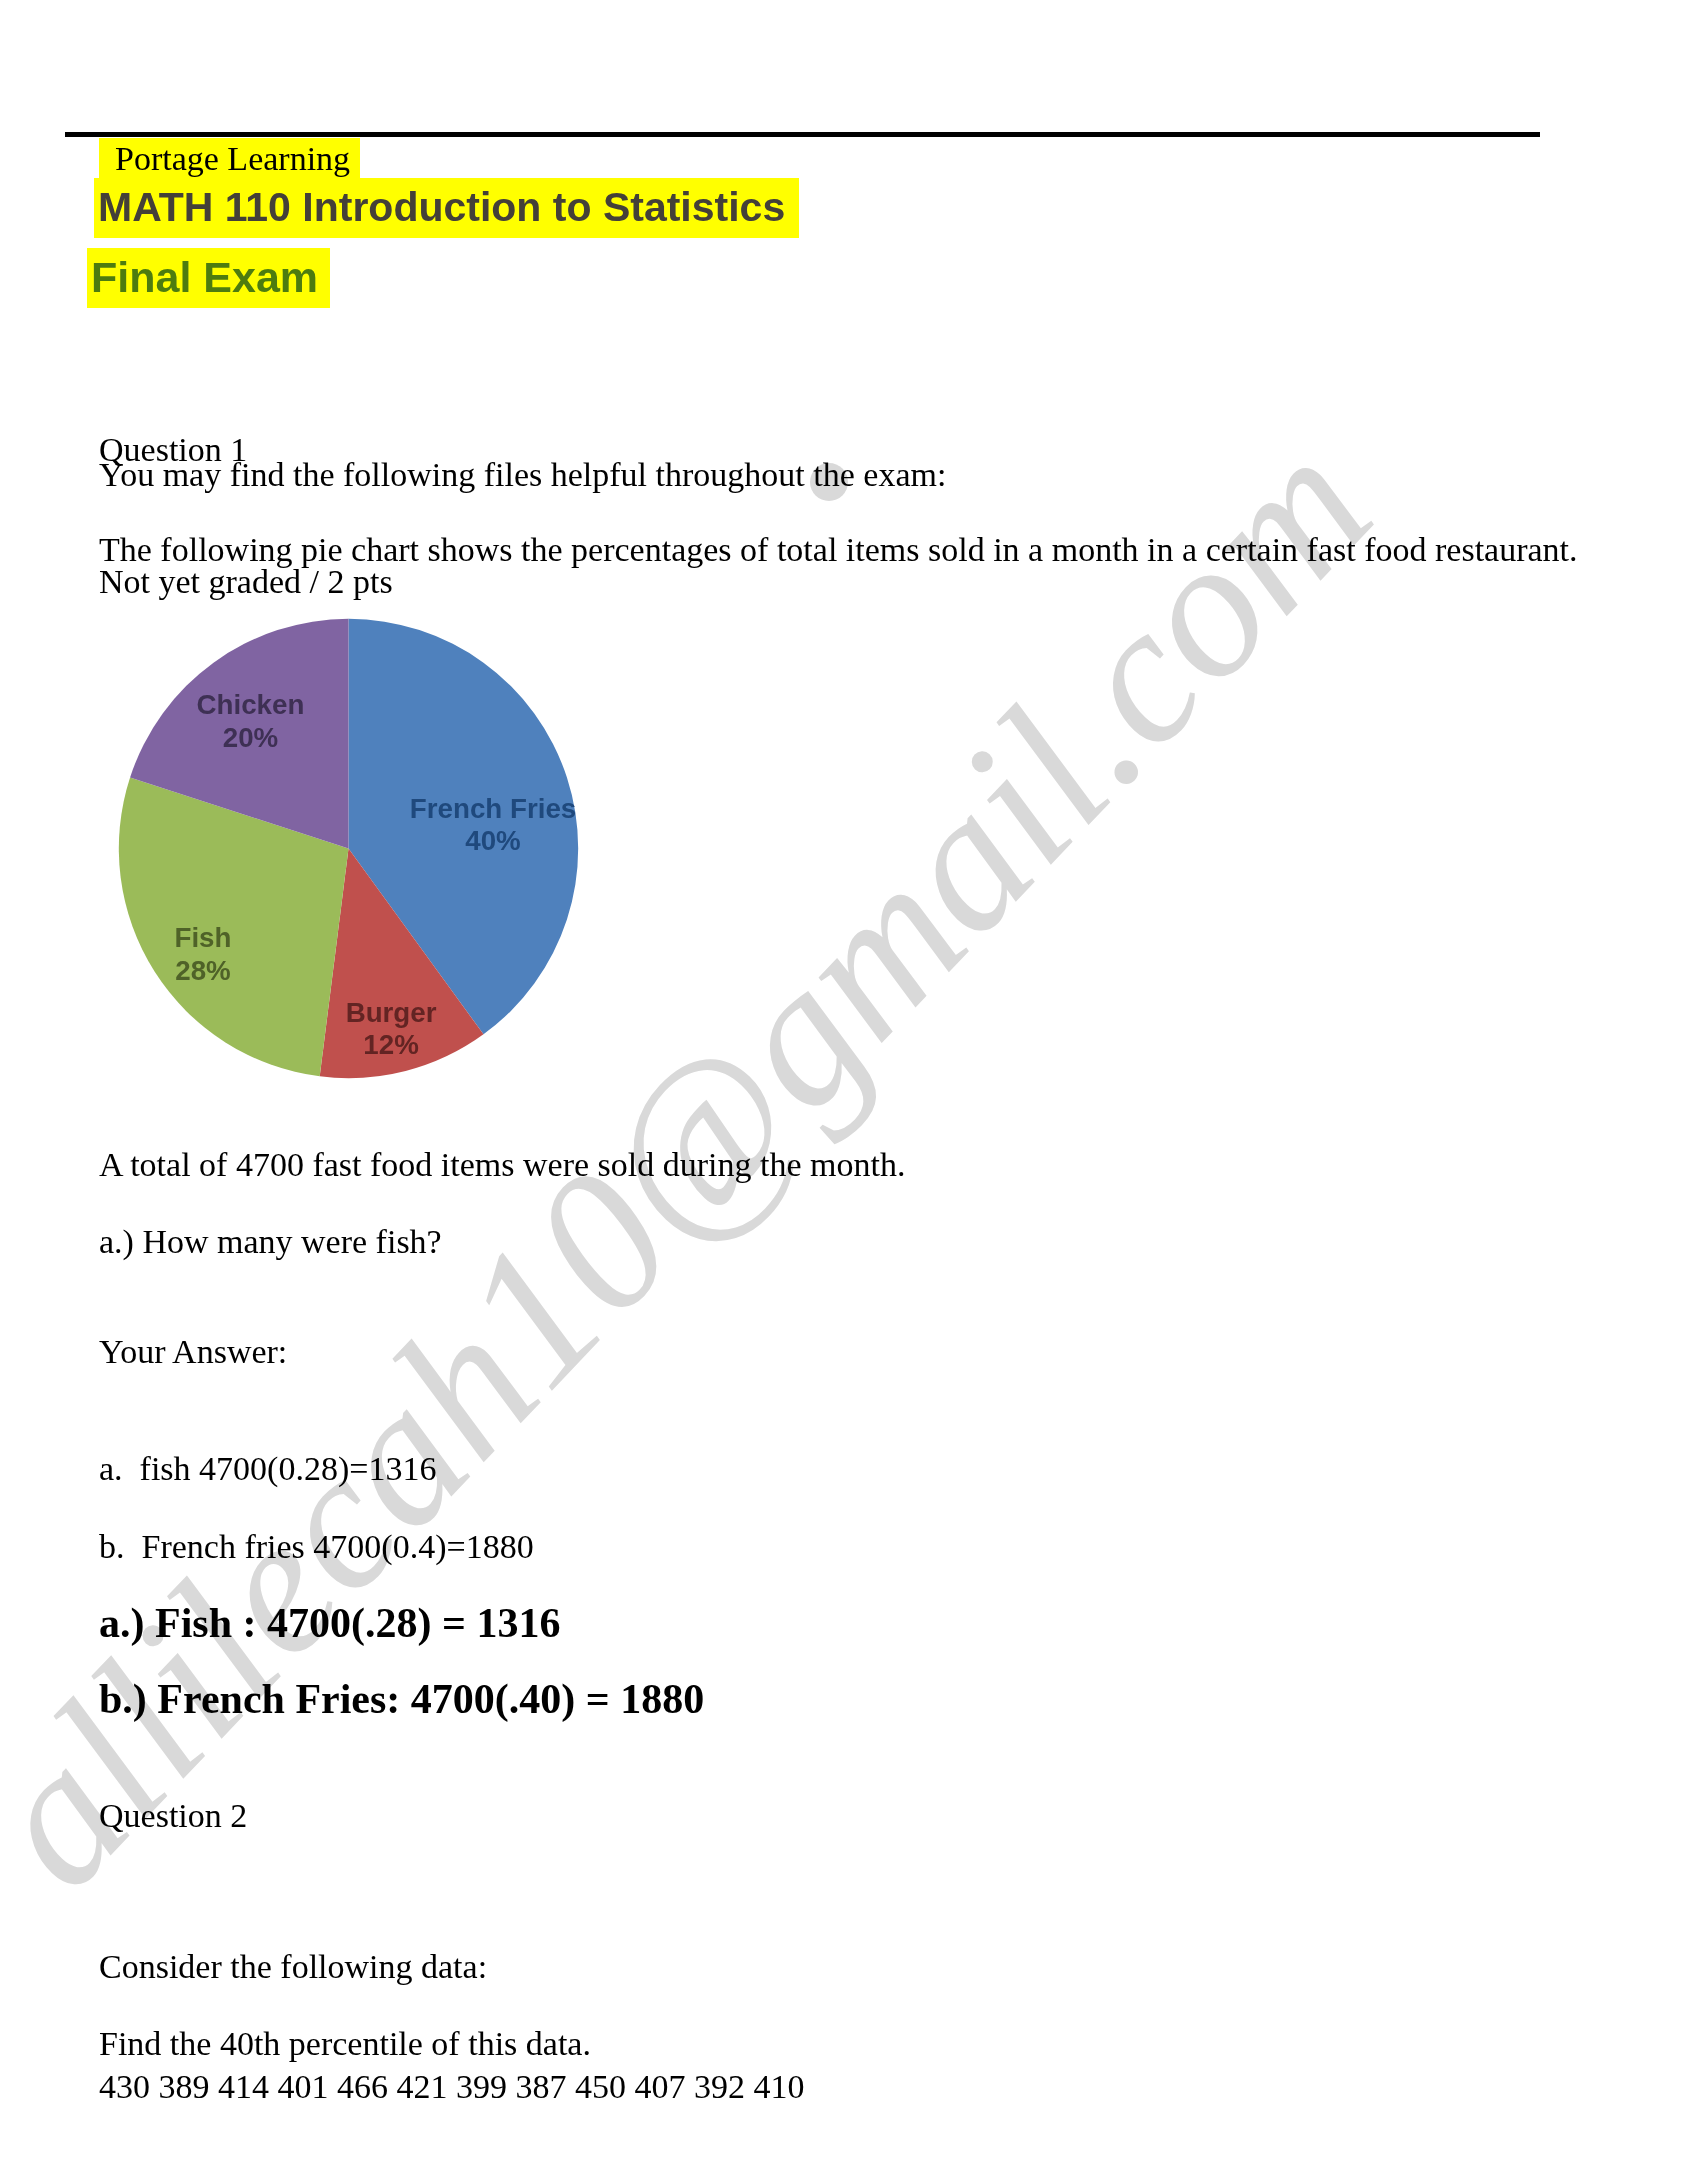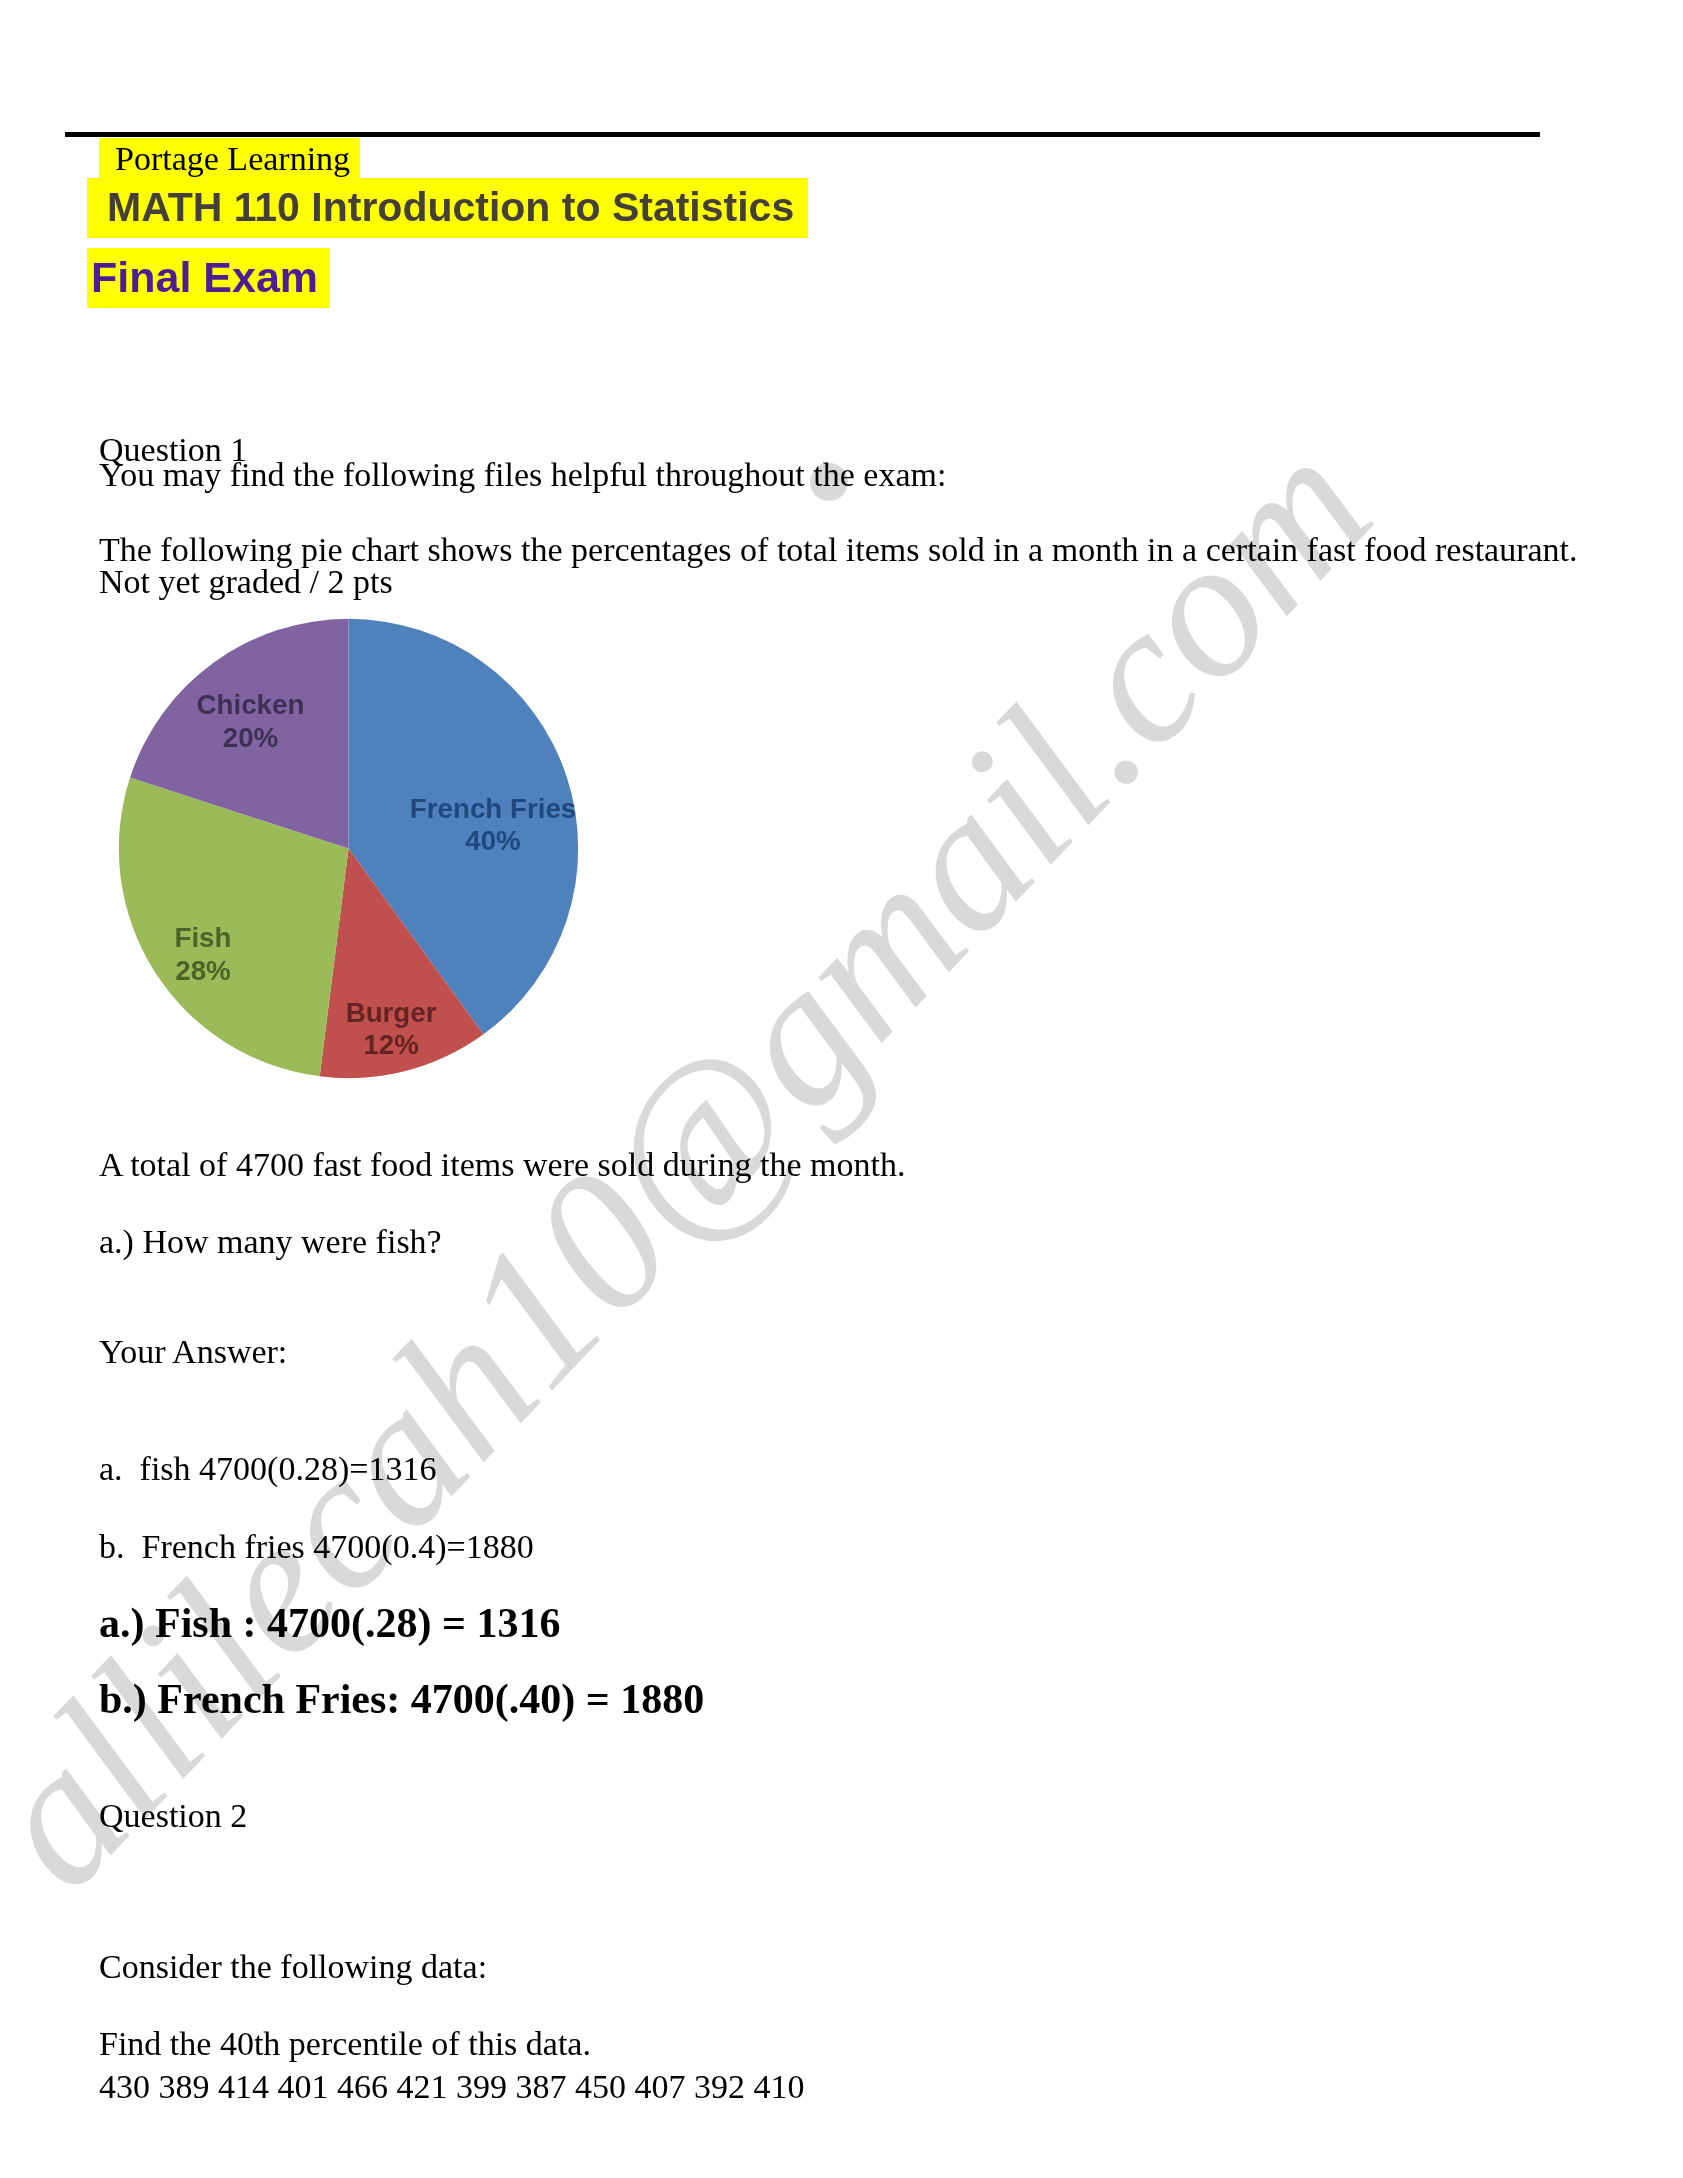--- a/index.html
+++ b/index.html
@@ -12,23 +12,23 @@
              transform:rotate(-46.5deg);transform-origin:left bottom;user-select:none;}
   .watermark-dot{position:absolute;left:810px;top:463px;width:38px;height:38px;border-radius:50%;
                  background:#D9D9D9;z-index:0;}
   
   .top-rule{position:absolute;left:65px;top:132px;width:1475px;height:5px;background:#000;}
   .hl{background:#FFFF00;}
   .brand{position:absolute;left:99px;top:140px;font-size:34px;}
   .brand .hl{padding:2px 10px 4px 16px;}
   .course{position:absolute;left:87px;top:184px;font-family:"Liberation Sans", sans-serif;
           font-weight:bold;font-size:41px;color:#444038;}
-  .course .hl{padding:6px 14px 8px 20px;}
+  .course .hl{padding:6px 14px 8px 4px;margin-left:7px;}
   .exam{position:absolute;left:87px;top:253px;font-family:"Liberation Sans", sans-serif;
-        font-weight:bold;font-size:43px;color:#4c1d95;}
+        font-weight:bold;font-size:43px;color:#4d7c0f;}
   .exam .hl{padding:5px 12px 7px 4px;}
   
   .tx{position:absolute;left:99px;font-size:34px;line-height:44px;white-space:pre;}
   .bold{font-weight:bold;font-size:42px;}
   
   .pie-wrap{position:absolute;left:91px;top:601px;width:515px;height:495px;}
   .pie-label{font-family:"Liberation Sans", sans-serif;font-size:28px;font-weight:600;text-anchor:middle;}
 </style>
 </head>
 <body>

